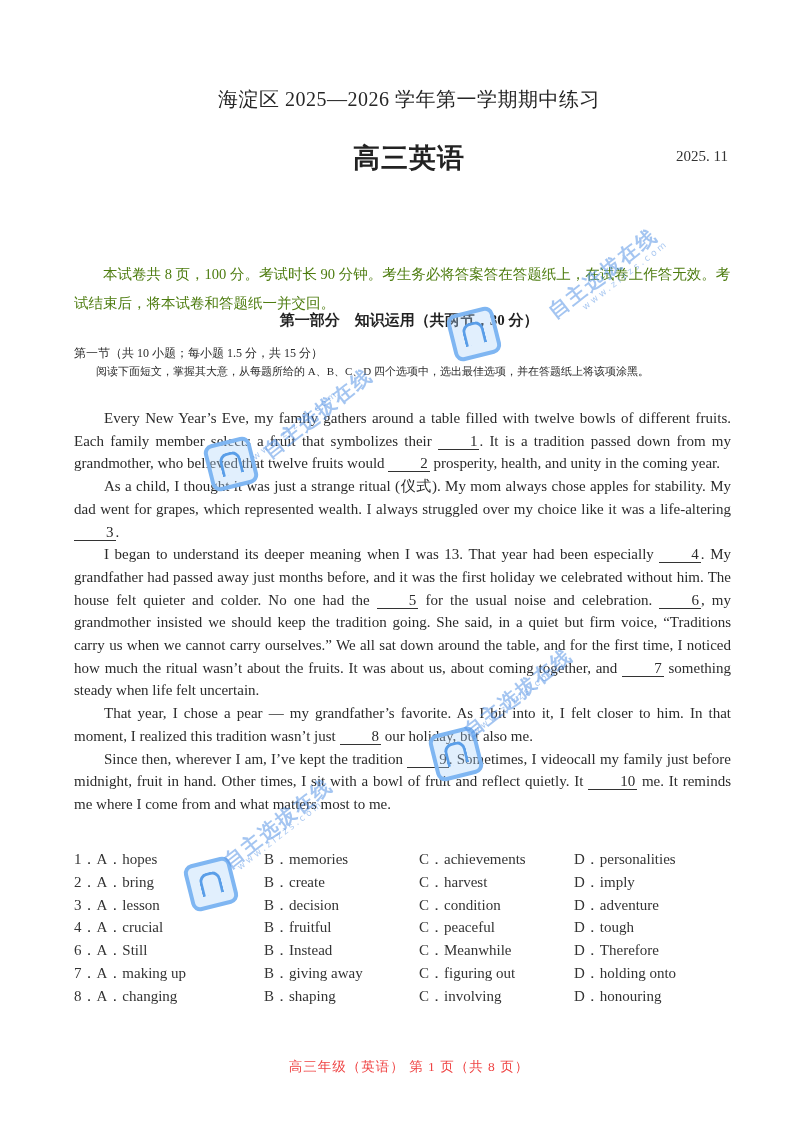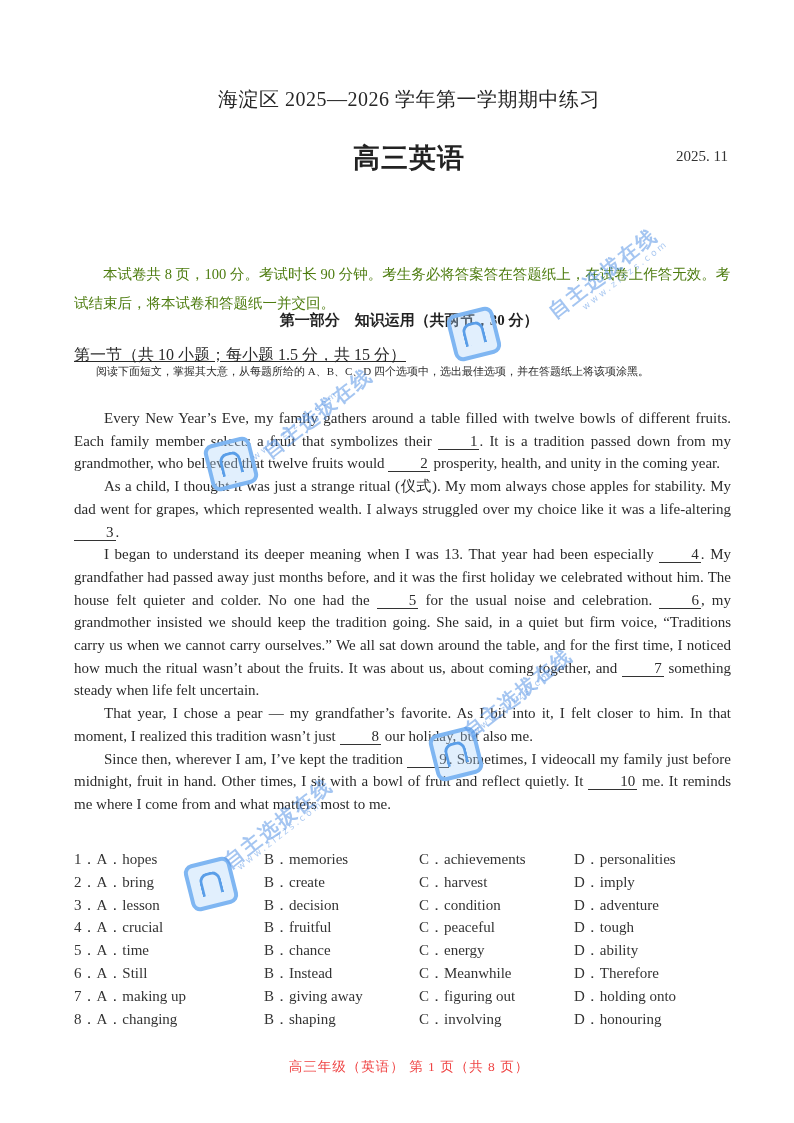--- a/index.html
+++ b/index.html
@@ -18,21 +18,21 @@
   }
   .date { position: absolute; right: 78px; top: 148px; font-size: 15px; color: #333; }
   .notice {
     position: absolute; left: 62px; width: 657px; top: 224px; font-size: 14.5px; line-height: 29px;
     text-indent: 2em; color: #4d7c0f; margin-top: 36px;
   }
   .part-heading {
     position: absolute; left: 0; width: 794px; top: 311px; text-align: center; font-size: 15px; font-weight: bold;
     color: #222;
   }
-  .section-heading { position: absolute; left: 62px; top: 345px; font-size: 16px; color: #2a2a2a; text-decoration: underline; }
+  .section-heading { position: absolute; left: 62px; top: 345px; font-size: 12px; color: #2a2a2a; }
   .instructions {
     position: absolute; left: 62px; width: 657px; top: 360px; font-size: 11px; line-height: 23px;
     text-indent: 2em; color: #2a2a2a;
   }
   .passage {
     position: absolute; left: 62px; width: 657px; top: 407px; font-size: 15px; line-height: 22.7px;
     text-align: justify; color: #2b2b2b;
   }
   .passage p { margin: 0; text-indent: 2em; }
   .blank { display: inline-block; min-width: 34px; border-bottom: 1px solid #333; text-align: center; line-height: 16px; padding: 0 2px; }
@@ -106,26 +106,20 @@
         <span class="c2">C．condition</span>
         <span class="c3">D．adventure</span>
       </div>
     <div class="opt-row">
         <span class="c0">4．A．crucial</span>
         <span class="c1">B．fruitful</span>
         <span class="c2">C．peaceful</span>
         <span class="c3">D．tough</span>
       </div>
     <div class="opt-row">
-        <span class="c0">5．A．time</span>
-        <span class="c1">B．chance</span>
-        <span class="c2">C．energy</span>
-        <span class="c3">D．ability</span>
-      </div>
-    <div class="opt-row">
         <span class="c0">6．A．Still</span>
         <span class="c1">B．Instead</span>
         <span class="c2">C．Meanwhile</span>
         <span class="c3">D．Therefore</span>
       </div>
     <div class="opt-row">
         <span class="c0">7．A．making up</span>
         <span class="c1">B．giving away</span>
         <span class="c2">C．figuring out</span>
         <span class="c3">D．holding onto</span>

